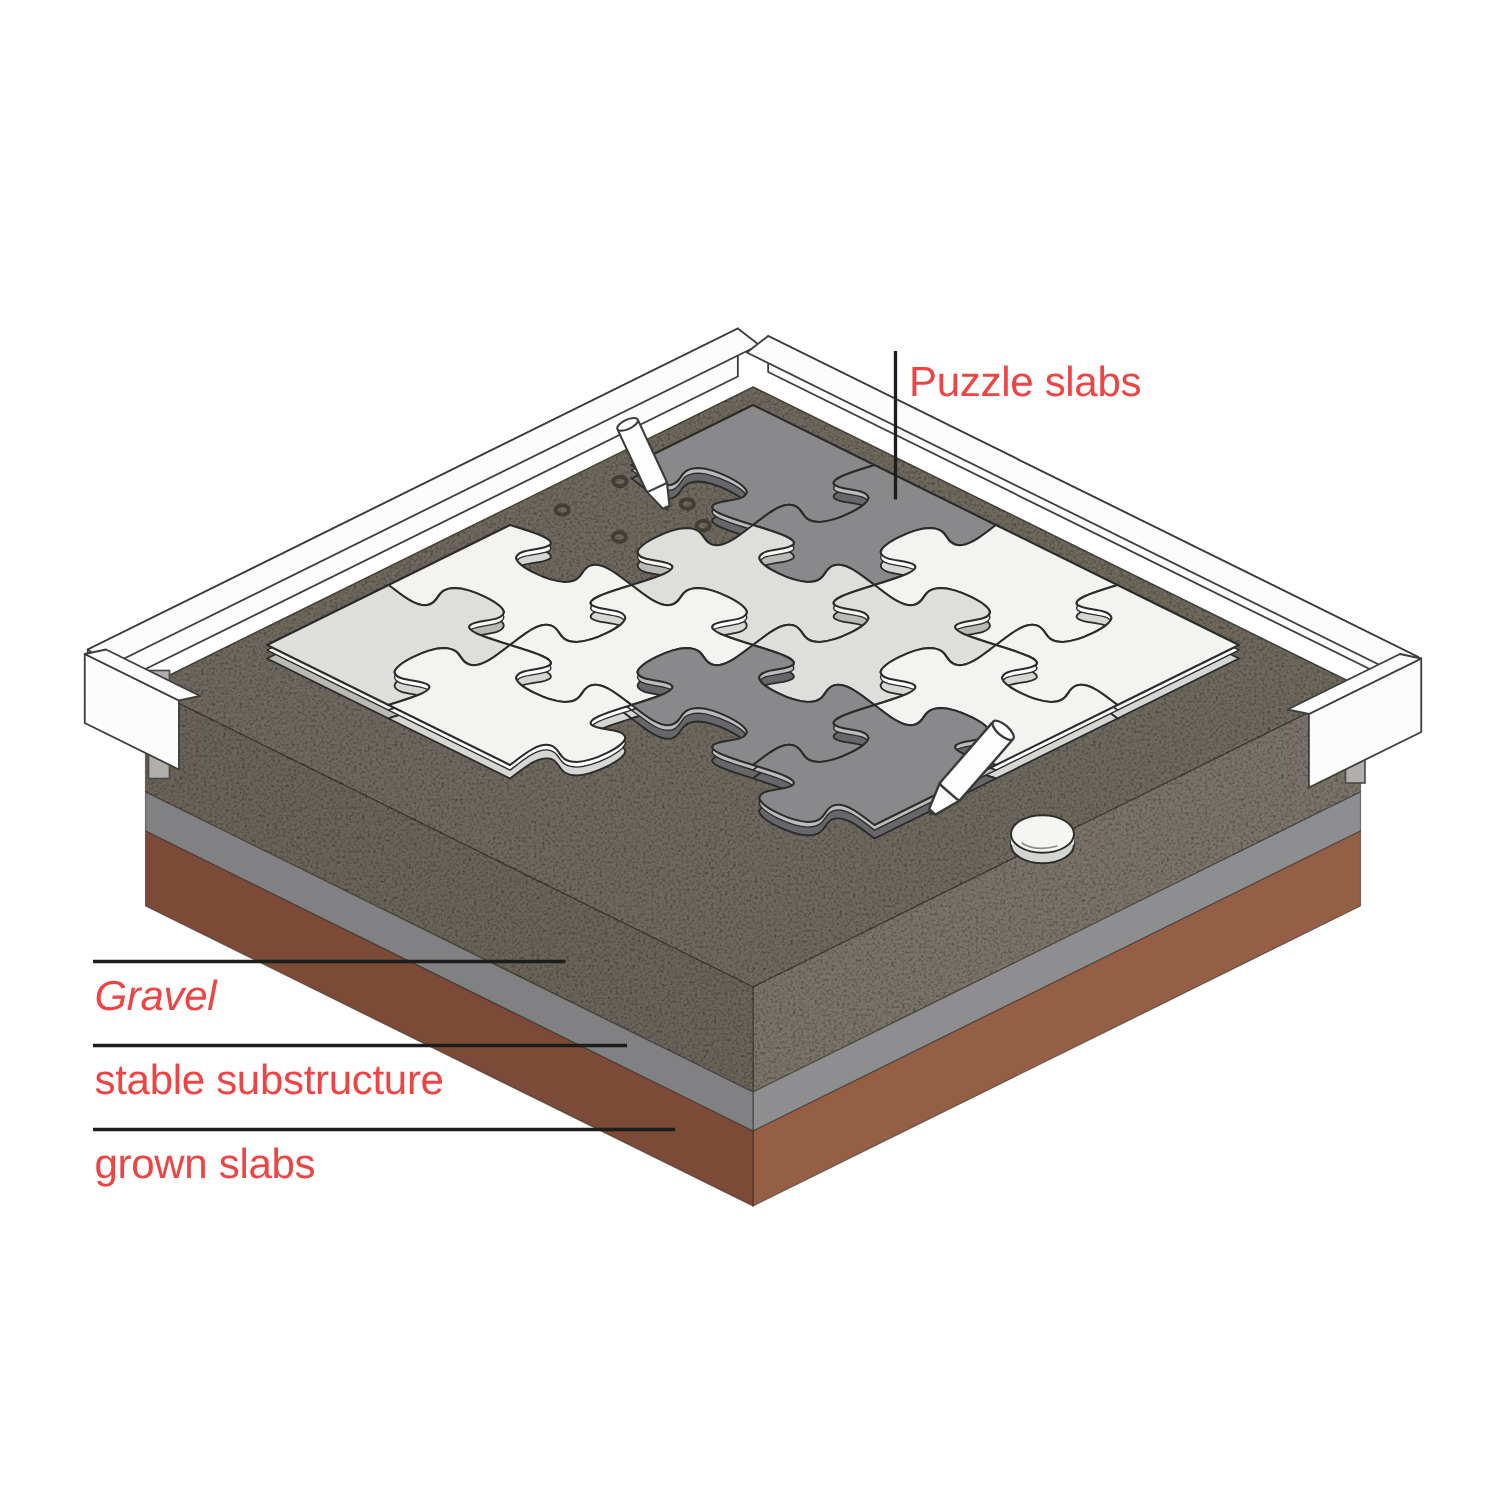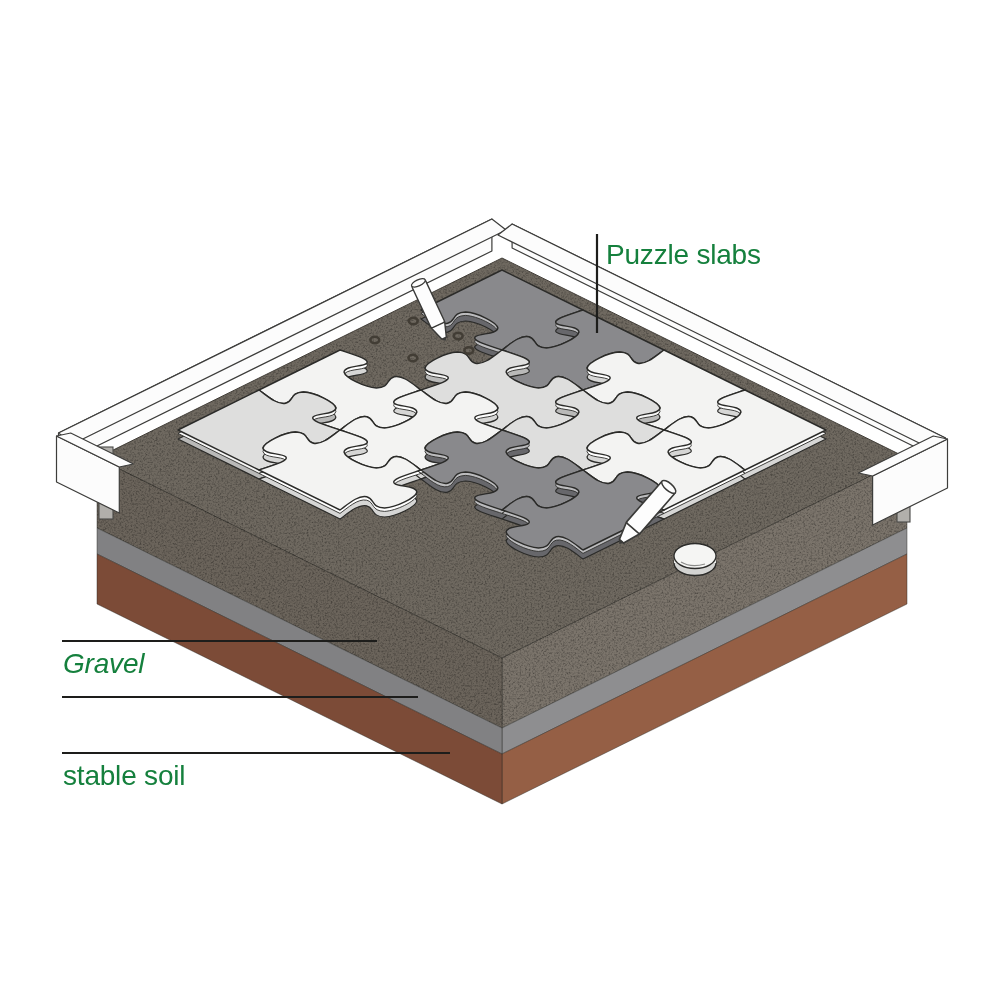--- a/index.html
+++ b/index.html
@@ -1,19 +1,19 @@
 <!DOCTYPE html>
 <html><head>
 <meta charset="utf-8">
 <style>
   html,body{margin:0;padding:0;background:#ffffff;}
   .stage{position:relative;width:1000px;height:1000px;overflow:hidden;
          font-family:"Liberation Sans",sans-serif;background:#ffffff;}
   .stage svg{position:absolute;left:0;top:0;}
-  .lbl{position:absolute;color:#15803d;font-size:28px;letter-spacing:-0.2px;
+  .lbl{position:absolute;color:#ef4444;font-size:28px;letter-spacing:-0.2px;
        white-space:nowrap;line-height:1;}
   #lbl-puzzle{left:606px;top:241px;}
   #lbl-gravel{left:63px;top:650px;font-style:italic;}
   #lbl-sub{left:63px;top:706px;}
   #lbl-soil{left:63px;top:762px;}
 </style>
 </head>
 <body>
 
 <div class="stage">
@@ -136,14 +136,15 @@
         <ellipse cx="0" cy="-63" rx="7.5" ry="3.1" fill="#fdfdfd" stroke="#3a3a38" stroke-width="1.3"></ellipse>
       </g>
       <line x1="597" y1="234" x2="597" y2="333" stroke="#1d1d1b" stroke-width="2.2"></line>
       <line x1="62" y1="641" x2="377" y2="641" stroke="#1d1d1b" stroke-width="2.2"></line>
       <line x1="62" y1="697" x2="418" y2="697" stroke="#1d1d1b" stroke-width="2.2"></line>
       <line x1="62" y1="753" x2="450" y2="753" stroke="#1d1d1b" stroke-width="2.2"></line>
     </svg>
 
   <div class="lbl" id="lbl-puzzle">Puzzle slabs</div>
   <div class="lbl" id="lbl-gravel">Gravel</div>
-  <div class="lbl" id="lbl-soil">stable soil</div>
+  <div class="lbl" id="lbl-sub">stable substructure</div>
+  <div class="lbl" id="lbl-soil">grown slabs</div>
 </div>
 
 </body></html>

